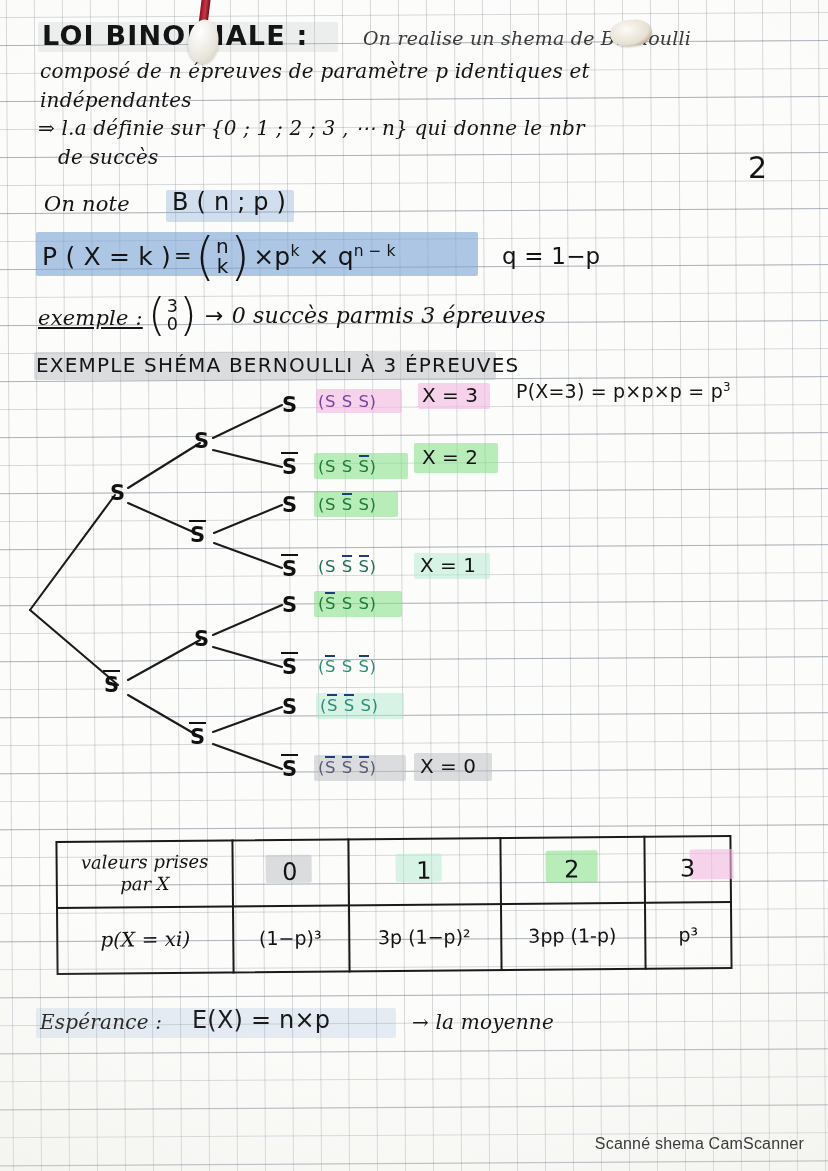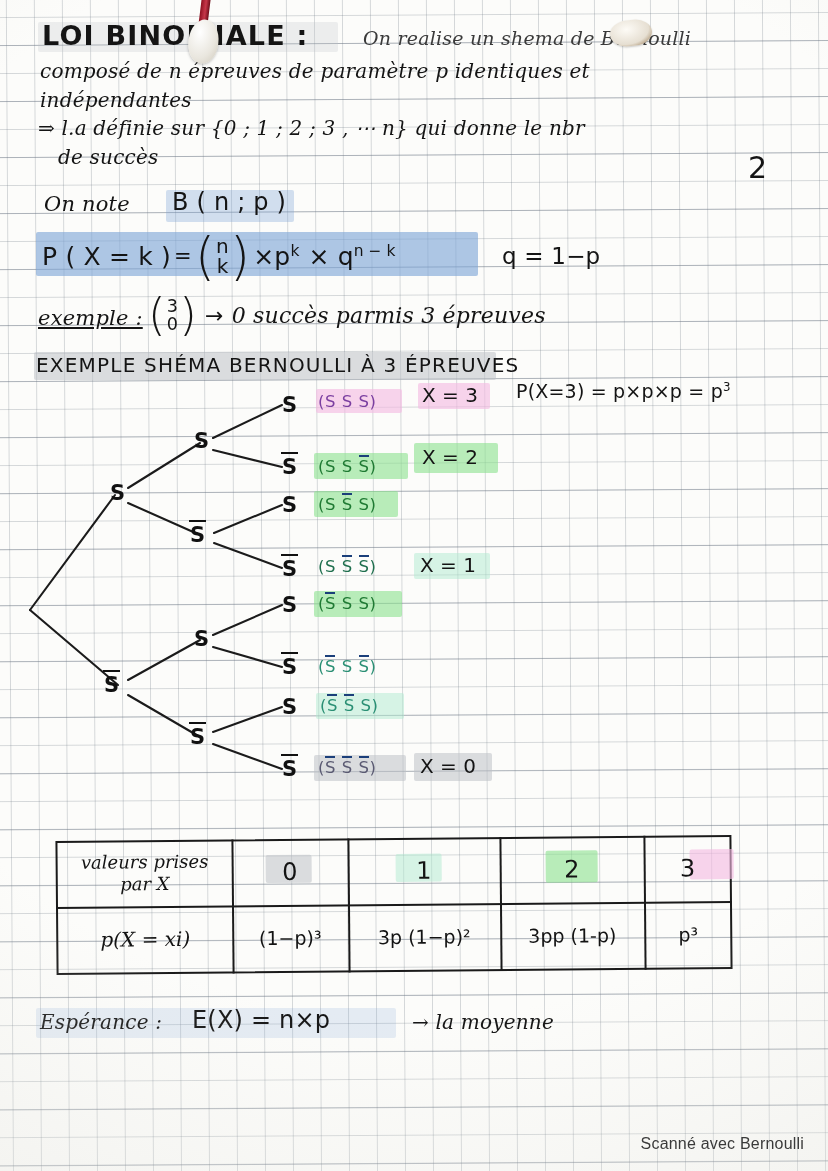--- a/index.html
+++ b/index.html
@@ -307,14 +307,14 @@
   <div id="pen">
     <div class="body"></div>
     <div class="cap"></div>
   </div>
   <div id="pen2">
     <div class="blob"></div>
   </div>
 
   <div id="scanwash"></div>
 
-  <div id="cam">Scanné avec Bernoulli</div>
+  <div id="cam">Scanné shema CamScanner</div>
 </div>
 
 </body></html>

